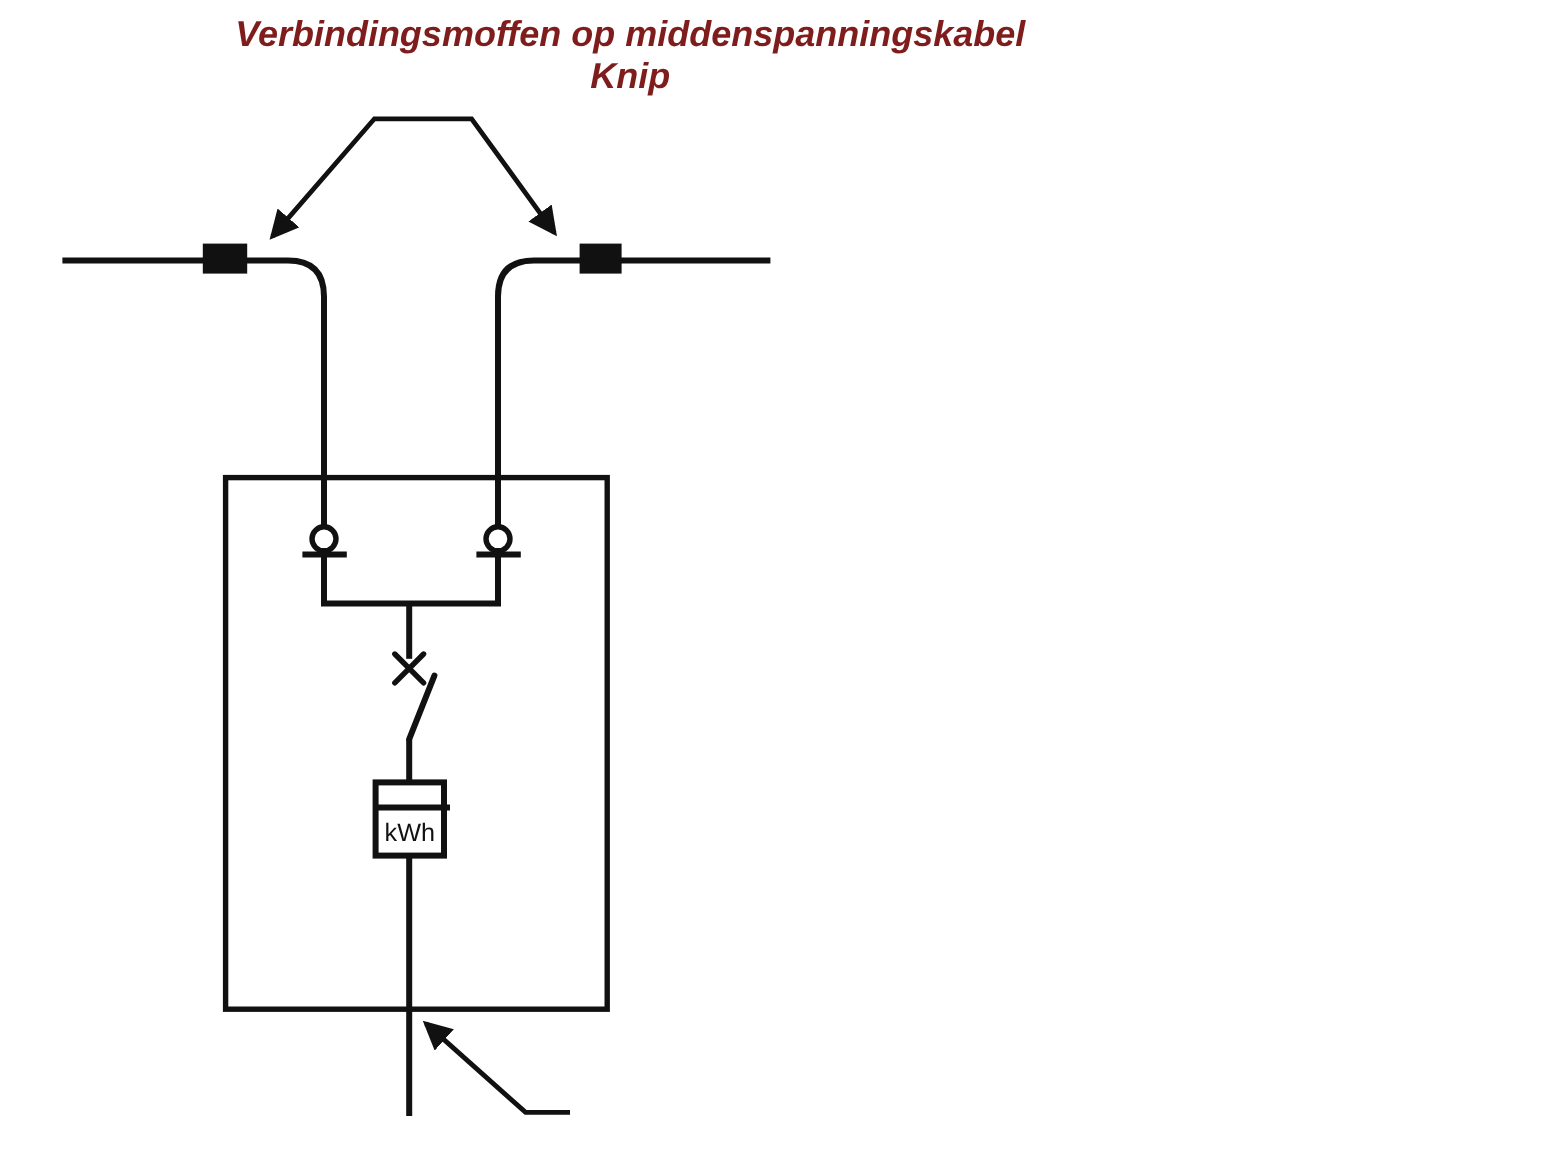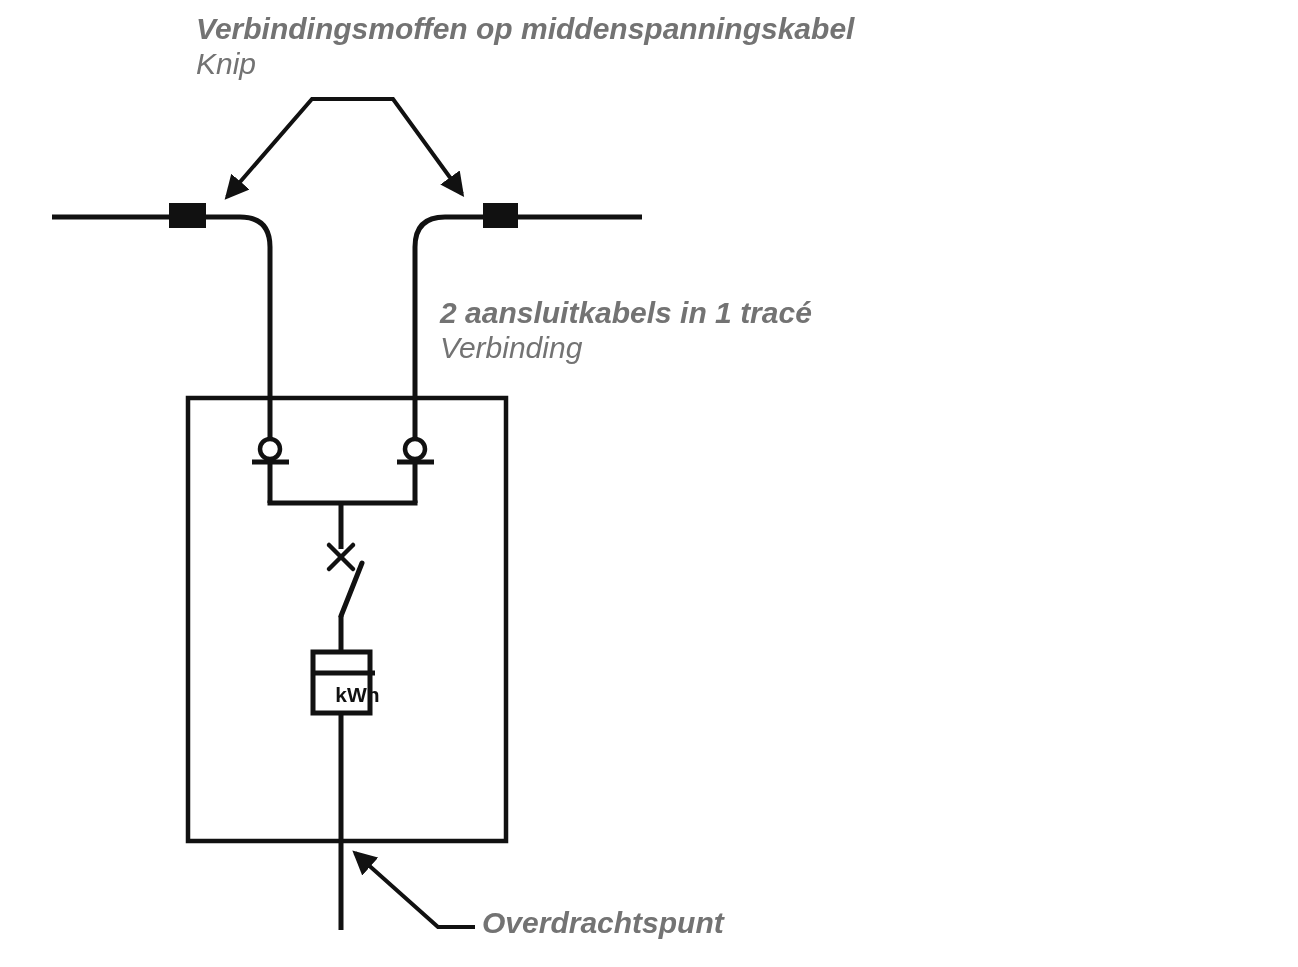--- a/index.html
+++ b/index.html
@@ -16,30 +16,30 @@
   .diagram-svg {
     position: absolute;
     left: 0; top: 0;
     width: 1298px; height: 967px;
   }
   .label {
     position: absolute;
     font-size: 30px;
     line-height: 35px;
     white-space: nowrap;
-    color: #737373;
+    color: #7f1d1d;
   }
   .label .t { font-weight: bold; font-style: italic; }
-  .label .s { font-weight: normal; font-style: italic; }
+  .label .s { font-weight: bold; font-style: italic; text-align: center; }
   .meter-label {
     position: absolute;
-    left: 329px; top: 683px; width: 57px;
+    left: 313px; top: 683px; width: 57px;
     text-align: center;
     font-size: 21px;
-    font-weight: bold;
+    font-weight: normal;
     color: #111111;
   }
 </style>
 </head>
 <body>
 
 <div class="stage">
 
   <svg class="diagram-svg" viewBox="0 0 1298 967" xmlns="http://www.w3.org/2000/svg">
     <defs>
@@ -82,24 +82,17 @@
 
     <polyline points="355,853 438,927 475,927" fill="none" stroke="#111111" stroke-width="4" marker-start="url(#arrow)"></polyline>
   </svg>
 
   <div class="label" style="left:196px; top:11px;">
     <div class="t">Verbindingsmoffen op middenspanningskabel</div>
     <div class="s">Knip</div>
   </div>
 
 
-  <div class="label" style="left:440px; top:295px;">
-    <div class="t">2 aansluitkabels in 1 tracé</div>
-    <div class="s">Verbinding</div>
-  </div>
 
-  <div class="label" style="left:482px; top:905px;">
-    <div class="t">Overdrachtspunt</div>
-  </div>
 
   <div class="meter-label">kWh</div>
 
 </div>
 
 </body></html>

